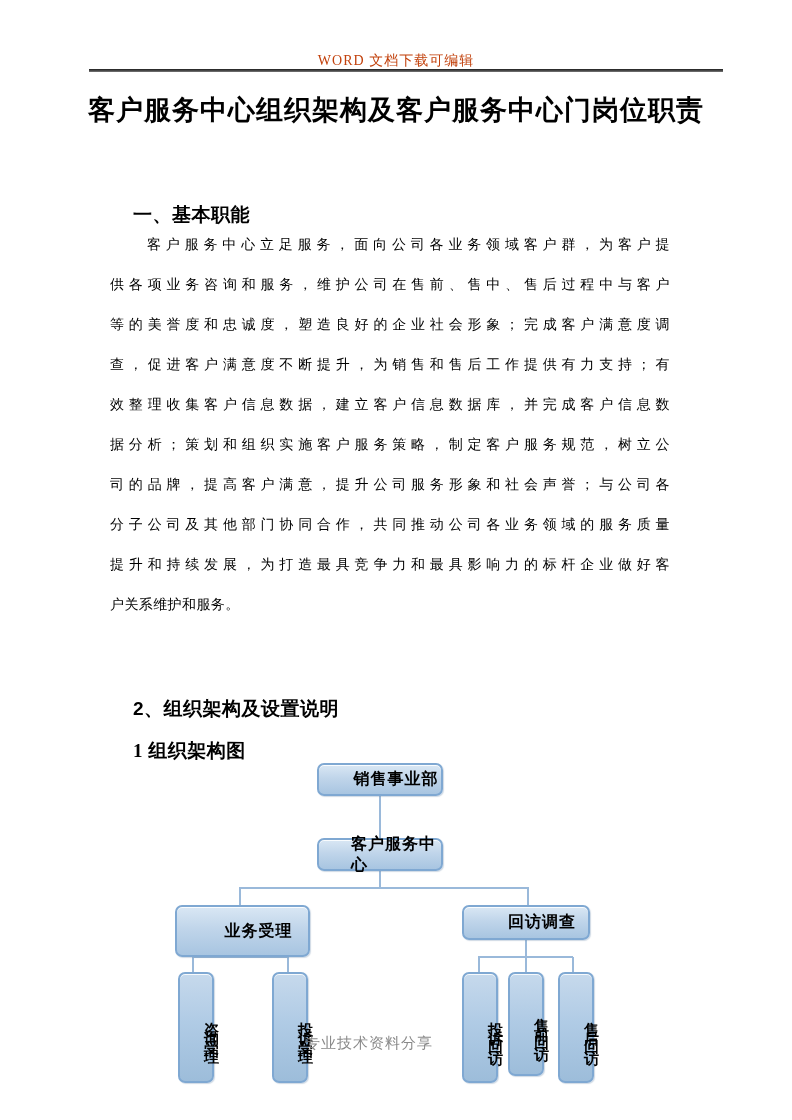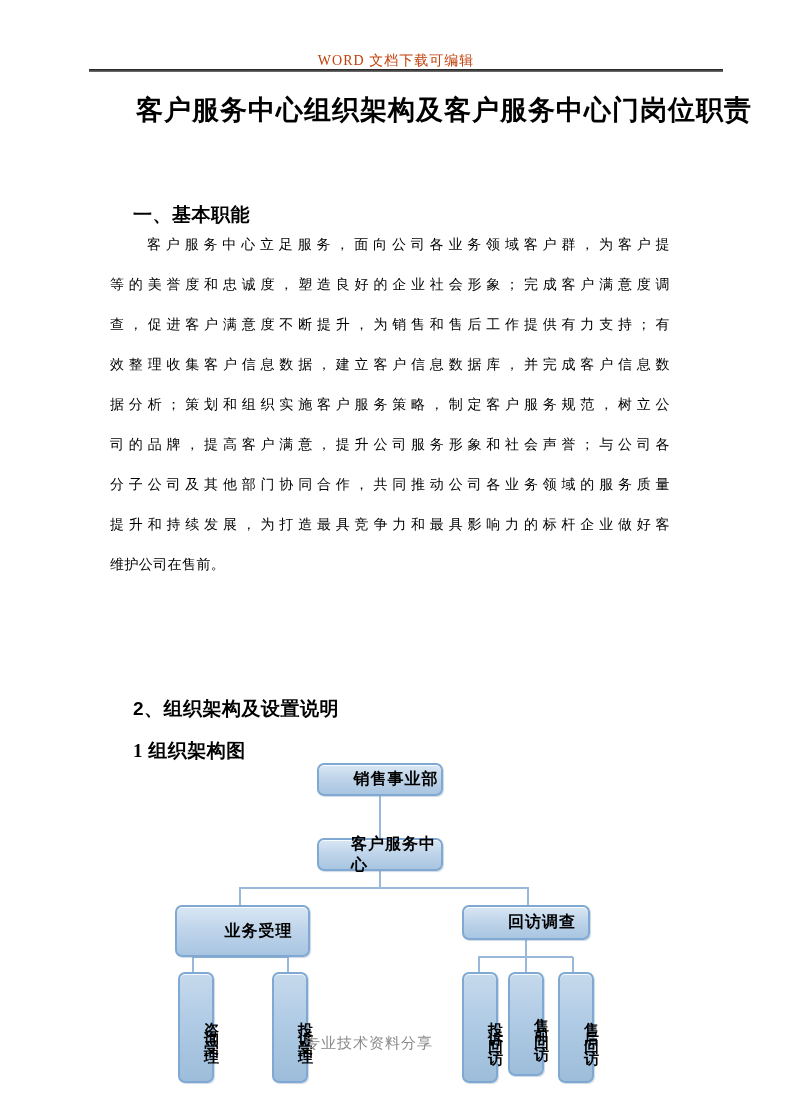--- a/index.html
+++ b/index.html
@@ -19,21 +19,21 @@
     text-align:center;font-size:14px;color:#c2410c;
     letter-spacing:1px;
   }
   .header-rule{
     position:absolute;left:89px;top:69px;width:634px;height:3px;
     background:linear-gradient(180deg,#1f1f1f 0%,#4a4a4a 55%,#7a7a7a 100%);
   }
   
   .doc-title{
     position:absolute;left:40px;top:92px;width:712px;
-    margin:0;text-align:right;
+    margin:0;text-align:center;
     font-size:27px;font-weight:800;letter-spacing:1px;
     font-family:"Liberation Serif","DejaVu Serif",serif;
   }
   .h-sec{
     position:absolute;left:117px;margin:16px;
     font-size:19px;font-weight:700;
     font-family:"Liberation Sans","DejaVu Sans",sans-serif;
     letter-spacing:0.5px;
   }
   .h1{top:186px;}
@@ -94,28 +94,29 @@
 
   <div class="doc-header">WORD 文档下载可编辑</div>
   <div class="header-rule"></div>
 
   <h1 class="doc-title">客户服务中心组织架构及客户服务中心门岗位职责</h1>
 
   <h2 class="h-sec h1">一、基本职能</h2>
 
   <div class="body-text">
     <div class="bline indent">客户服务中心立足服务，面向公司各业务领域客户群，为客户提</div>
+    <div class="bline">供各项业务咨询和服务，维护公司在售前、售中、售后过程中与客户</div>
     <div class="bline">等的美誉度和忠诚度，塑造良好的企业社会形象；完成客户满意度调</div>
     <div class="bline">查，促进客户满意度不断提升，为销售和售后工作提供有力支持；有</div>
     <div class="bline">效整理收集客户信息数据，建立客户信息数据库，并完成客户信息数</div>
     <div class="bline">据分析；策划和组织实施客户服务策略，制定客户服务规范，树立公</div>
     <div class="bline">司的品牌，提高客户满意，提升公司服务形象和社会声誉；与公司各</div>
     <div class="bline">分子公司及其他部门协同合作，共同推动公司各业务领域的服务质量</div>
     <div class="bline">提升和持续发展，为打造最具竞争力和最具影响力的标杆企业做好客</div>
-    <div class="bline last">维护公司在售前。</div>
+    <div class="bline last">户关系维护和服务。</div>
   </div>
 
   <h2 class="h-sec h2">2、组织架构及设置说明</h2>
   <h2 class="h-sec h3">1 组织架构图</h2>
 
   <div class="chart">
 
     <div class="conn" style="left:379px;top:796px;width:2px;height:42px;"></div>
     <div class="conn" style="left:379px;top:871px;width:2px;height:17px;"></div>
     <div class="conn" style="left:239px;top:887px;width:290px;height:2px;"></div>

